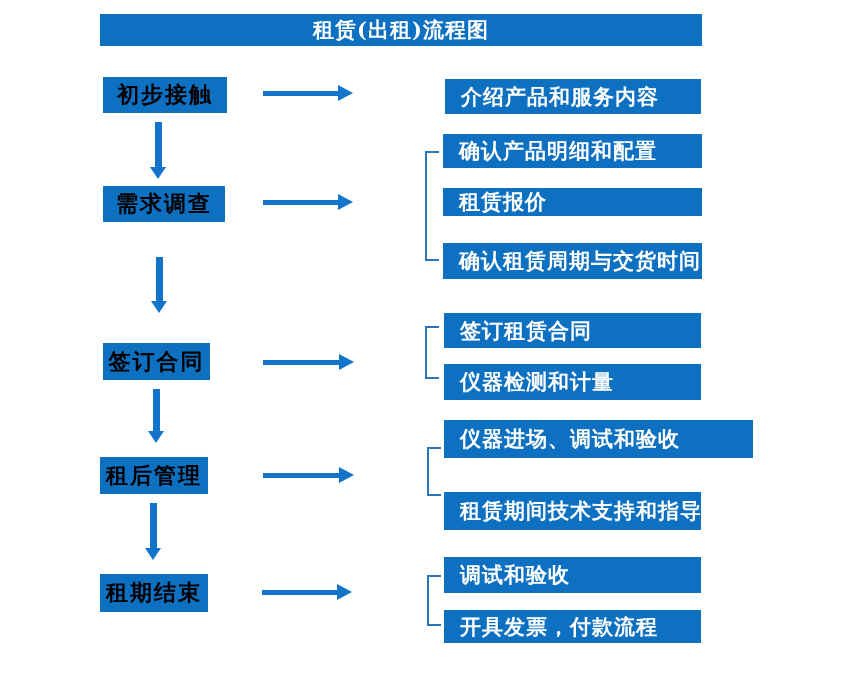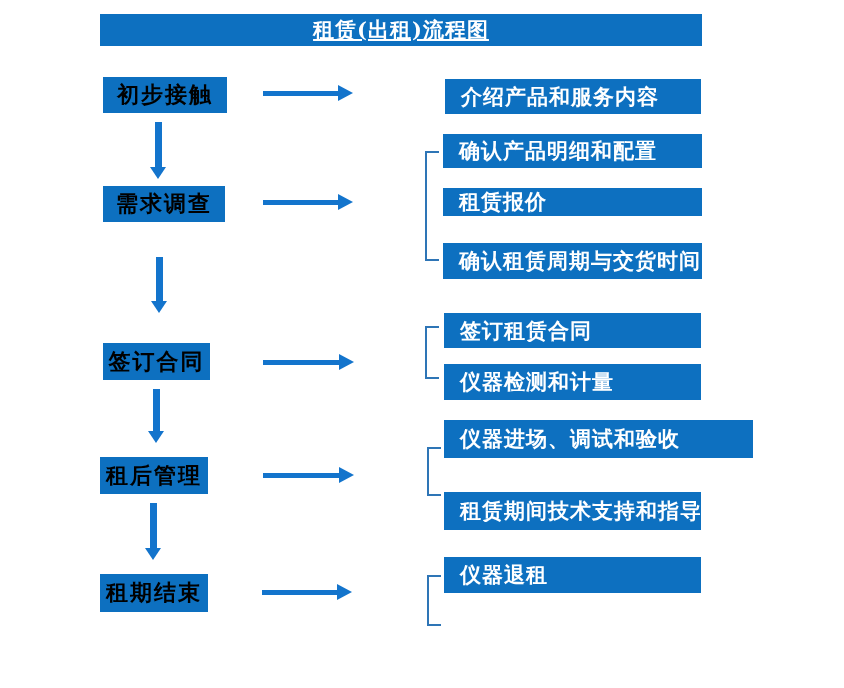--- a/index.html
+++ b/index.html
@@ -9,21 +9,20 @@
     background:#ffffff;
     font-family:"DejaVu Serif","Liberation Serif",serif;
     overflow:hidden;
   }
   .title-bar{
     position:absolute;left:100px;top:14px;width:602px;height:32px;
     background:#0d70c0;color:#ffffff;
     font-size:21px;font-weight:bold;
     text-align:center;line-height:32px;
     letter-spacing:1px;
-    text-decoration:underline;
   }
   .lbox{
     position:absolute;
     background:#0d70c0;color:#000000;
     font-size:22px;font-weight:bold;
     text-align:center;
     display:flex;align-items:center;justify-content:center;
     letter-spacing:2px;
   }
   .rbox{
@@ -77,21 +76,22 @@
   <div class="lbox" style="left:100px;top:574px;width:108px;height:38px;">租期结束</div>
 
   <div class="rbox" style="left:445px;top:79px;width:256px;height:35px;">介绍产品和服务内容</div>
   <div class="rbox" style="left:443px;top:134px;width:259px;height:34px;">确认产品明细和配置</div>
   <div class="rbox" style="left:443px;top:188px;width:259px;height:28px;">租赁报价</div>
   <div class="rbox" style="left:443px;top:243px;width:259px;height:36px;">确认租赁周期与交货时间</div>
   <div class="rbox" style="left:444px;top:313px;width:257px;height:35px;">签订租赁合同</div>
   <div class="rbox" style="left:444px;top:364px;width:257px;height:36px;">仪器检测和计量</div>
   <div class="rbox" style="left:444px;top:420px;width:309px;height:38px;">仪器进场、调试和验收</div>
   <div class="rbox" style="left:444px;top:492px;width:257px;height:38px;">租赁期间技术支持和指导</div>
-  <div class="rbox" style="left:444px;top:557px;width:257px;height:36px;">仪器退租</div>
+  <div class="rbox" style="left:444px;top:557px;width:257px;height:36px;">调试和验收</div>
+  <div class="rbox" style="left:444px;top:610px;width:257px;height:33px;">开具发票，付款流程</div>
 
   <div class="harrow" style="left:263px;top:91px;width:75px;"></div>
   <div class="harrow" style="left:263px;top:200px;width:75px;"></div>
   <div class="harrow" style="left:263px;top:360px;width:76px;"></div>
   <div class="harrow" style="left:263px;top:473px;width:76px;"></div>
   <div class="harrow" style="left:262px;top:590px;width:75px;"></div>
 
   <div class="varrow" style="left:155px;top:122px;height:45px;"></div>
   <div class="varrow" style="left:156px;top:257px;height:44px;"></div>
   <div class="varrow" style="left:153px;top:389px;height:42px;"></div>

